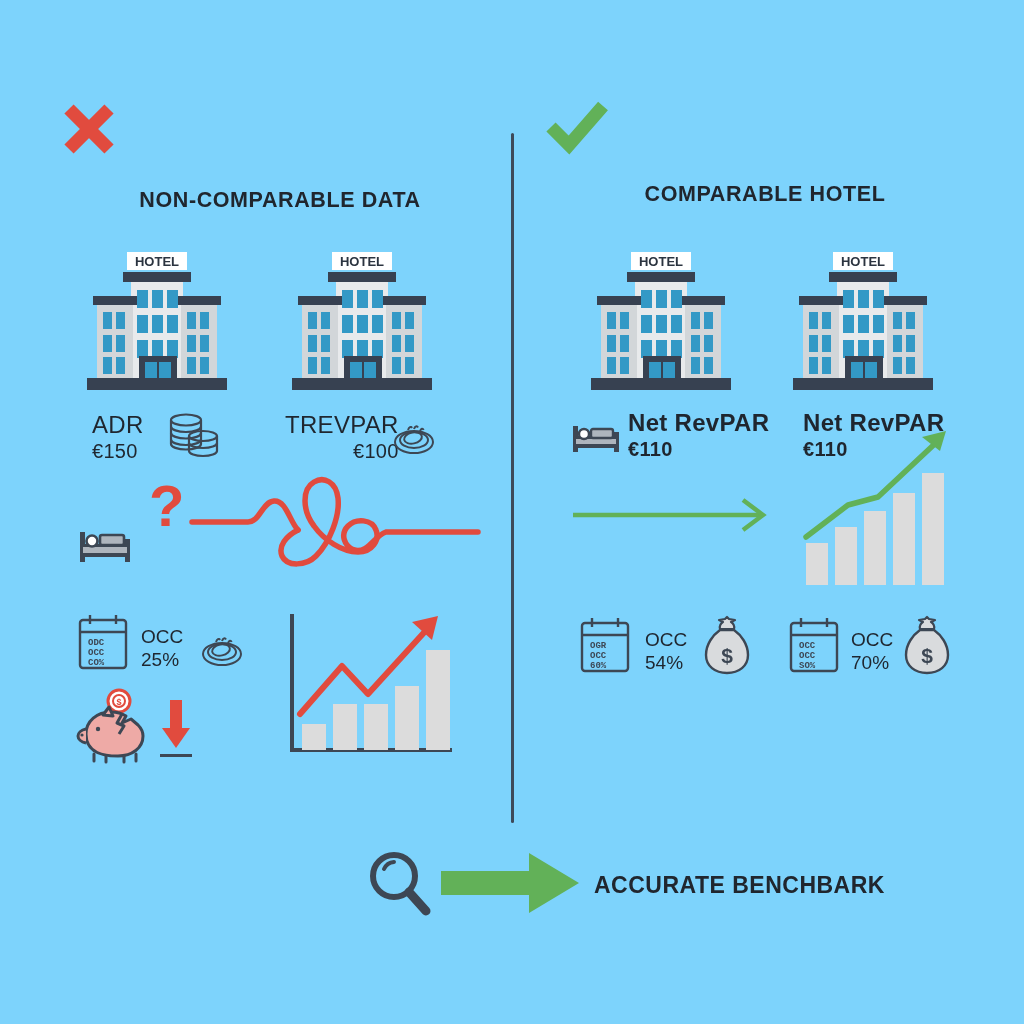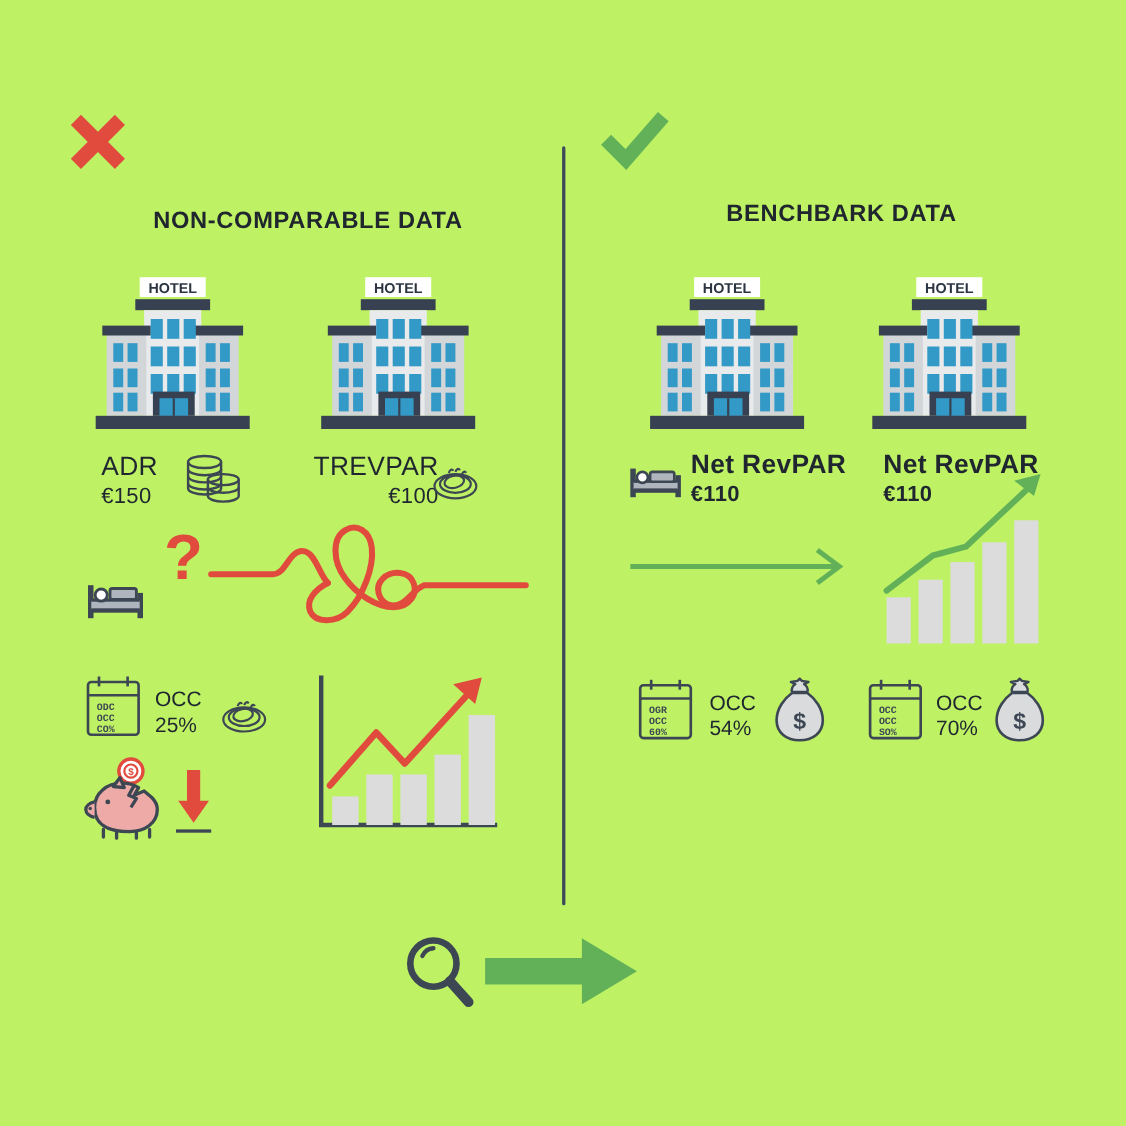--- a/index.html
+++ b/index.html
@@ -13,21 +13,21 @@
     height: 1024px;
     font-family: "Liberation Sans", sans-serif;
     color: #2b3440;
     overflow: hidden;
     position: relative;
   }
   #canvas {
     position: relative;
     width: 1024px;
     height: 1024px;
-    background: #bef264;
+    background: #7dd3fc;
   }
 
   
   .abs { position: absolute; }
 
   
   .divider {
     position: absolute;
     left: 511px;
     top: 133px;
@@ -108,21 +108,21 @@
     </span>
     <div class="panel-title">NON-COMPARABLE DATA</div>
   </div>
 
   <div class="panel-head" style="left:545px; top:100px; width:440px;">
     <span class="mark">
       <svg width="64" height="52" viewBox="0 0 64 52">
         <polyline points="6,27 24,45 58,6" fill="none" stroke="#62b158" stroke-width="13" stroke-linecap="butt" stroke-linejoin="miter"></polyline>
       </svg>
     </span>
-    <div class="panel-title">BENCHBARK DATA</div>
+    <div class="panel-title">COMPARABLE HOTEL</div>
   </div>
 
   <div class="abs" style="left:83px; top:252px;">
     <svg class="hotel-icon" width="148" height="140" viewBox="0 0 148 140">
 
       <rect x="44" y="0" width="60" height="18" fill="#ffffff"></rect>
       <text x="74" y="14" text-anchor="middle" font-family="Liberation Sans, sans-serif" font-size="13" font-weight="bold" fill="#2b3440">HOTEL</text>
       <rect x="40" y="20" width="68" height="10" fill="#374151"></rect>
 
       <rect x="48" y="30" width="52" height="96" fill="#e8eaec"></rect>
@@ -529,14 +529,15 @@
       <circle cx="28" cy="27" r="21"></circle>
       <path d="M18 20a12 12 0 0 1 10-7" stroke-width="4" stroke-linecap="round"></path>
       <line x1="43" y1="43" x2="60" y2="62" stroke-width="9" stroke-linecap="round"></line>
     </svg>
   </div>
   <div class="abs" style="left:441px; top:851px;">
     <svg width="140" height="64" viewBox="0 0 140 64">
       <polygon points="0,20 88,20 88,2 138,32 88,62 88,44 0,44" fill="#62b158"></polygon>
     </svg>
   </div>
+  <div class="banner-text" style="left:594px; top:872px;">ACCURATE BENCHBARK</div>
 
 </div>
 
 </body></html>

